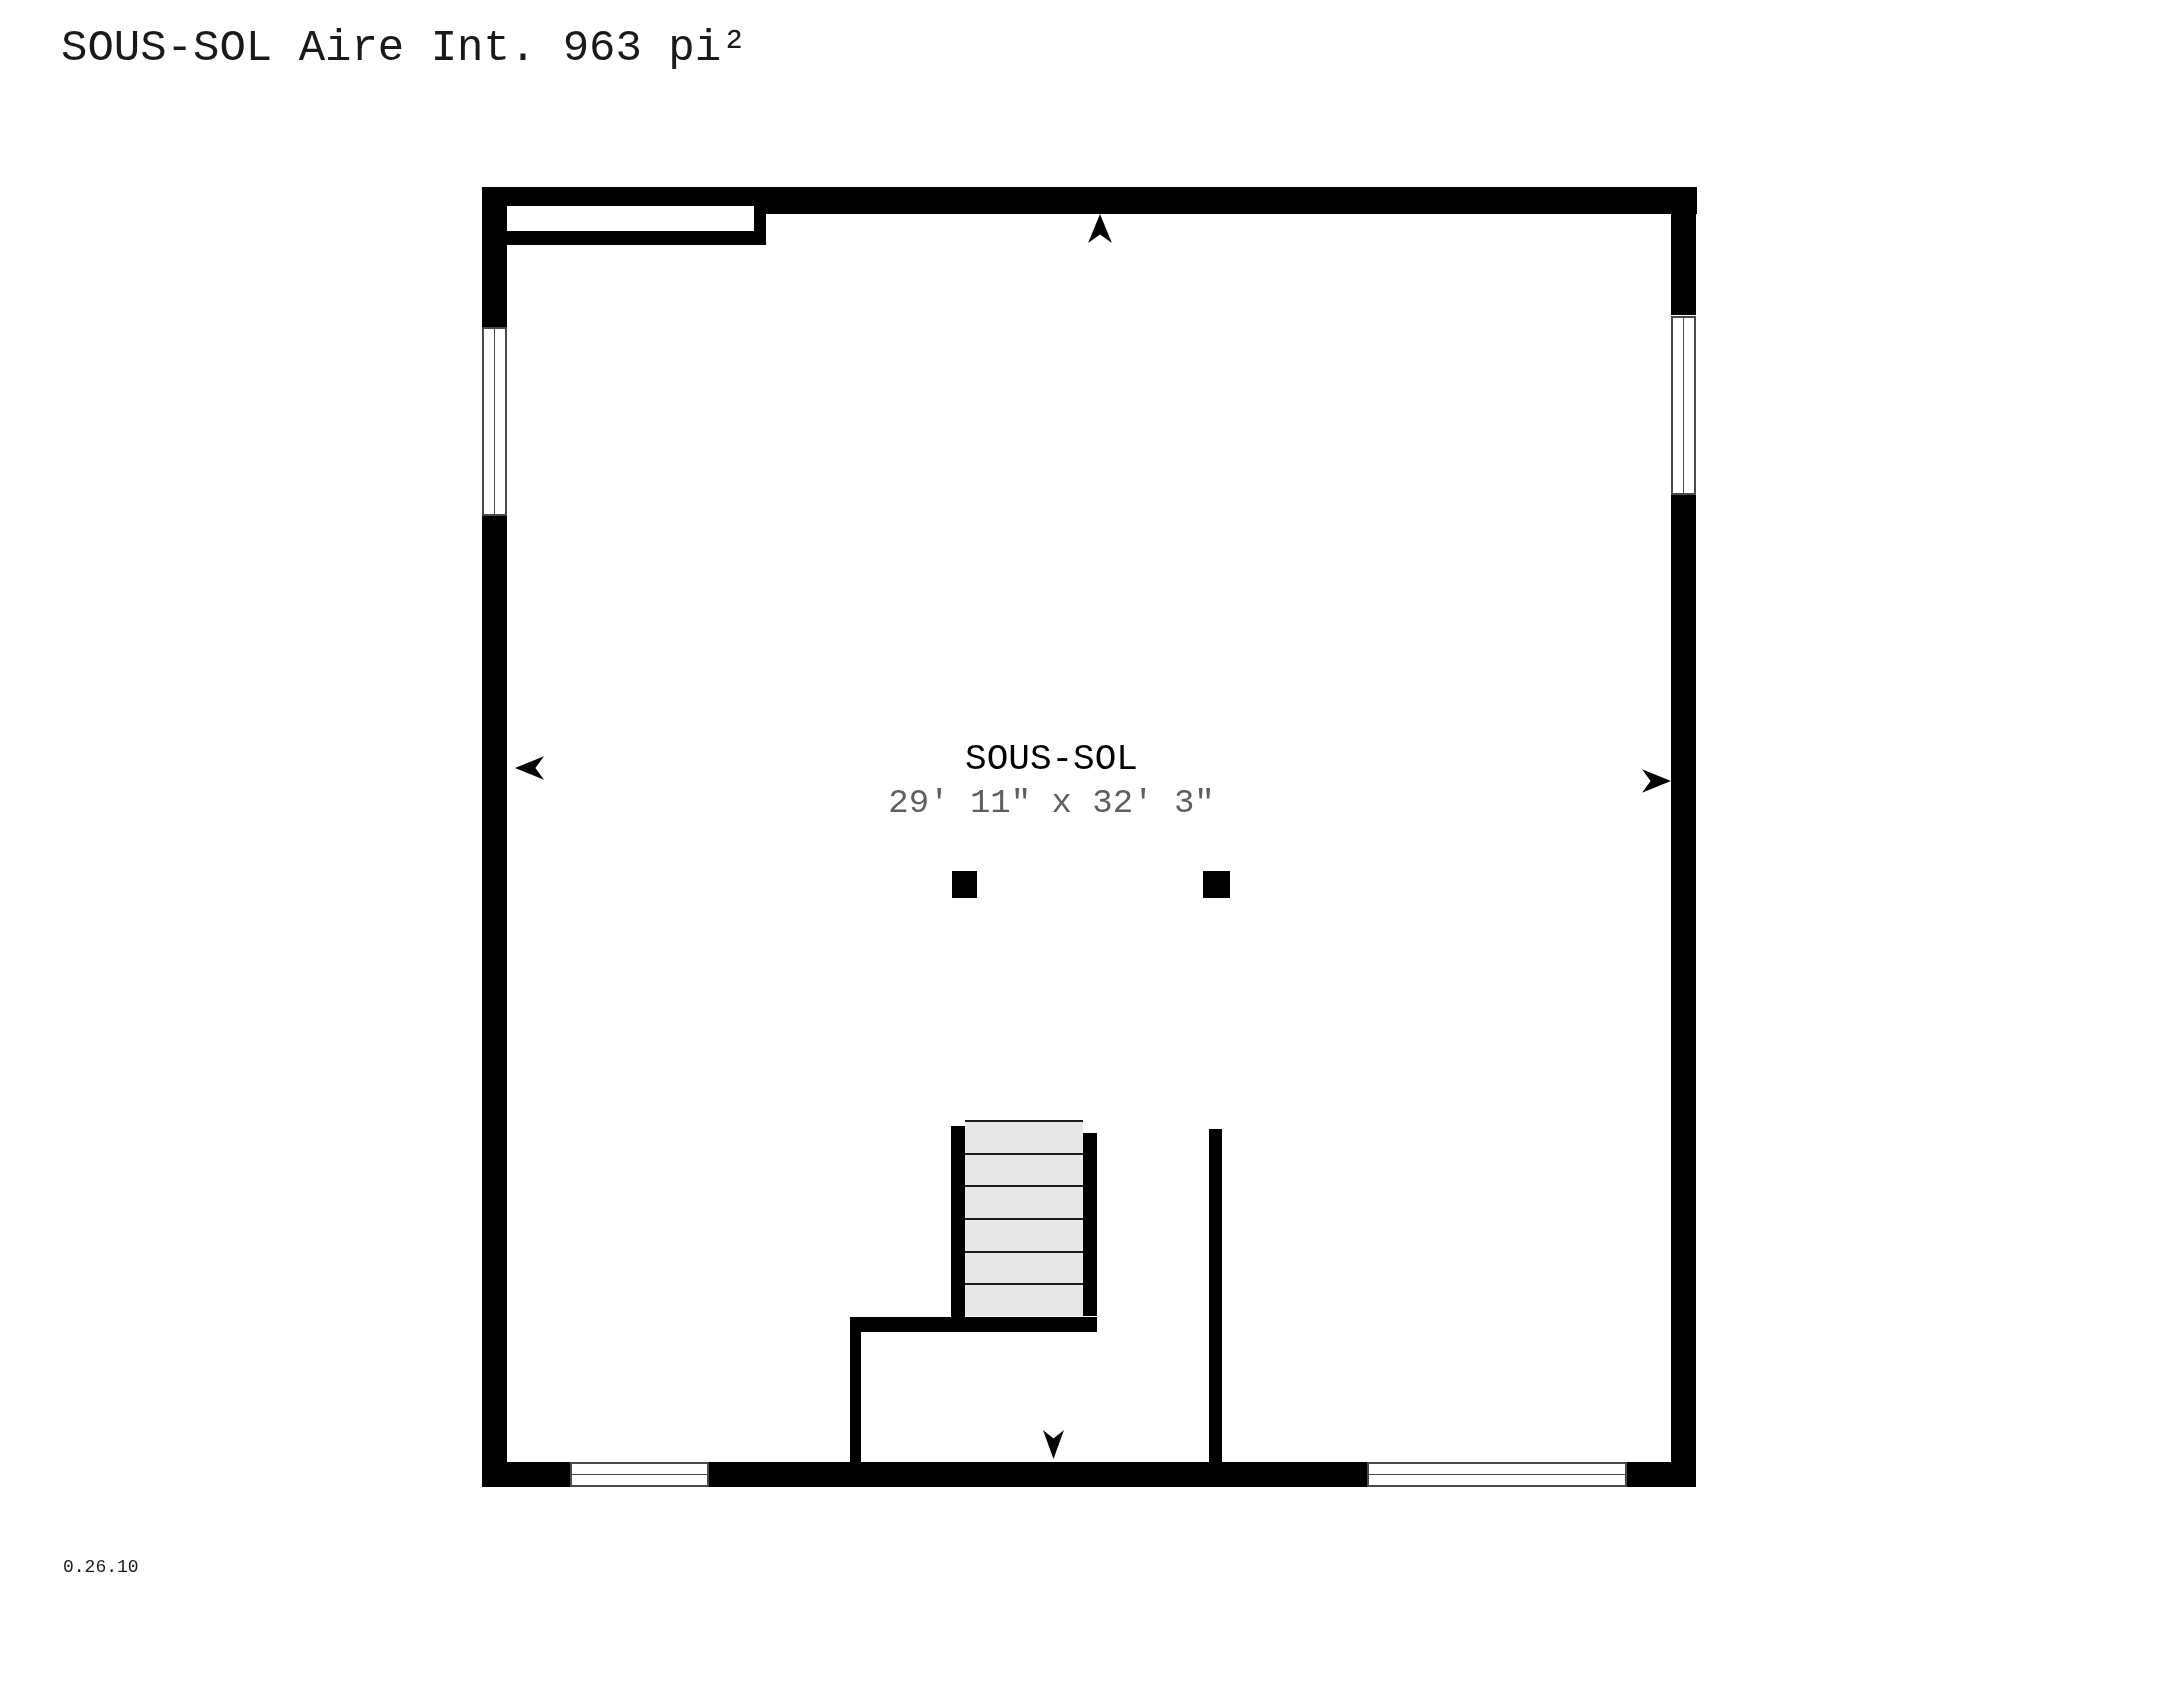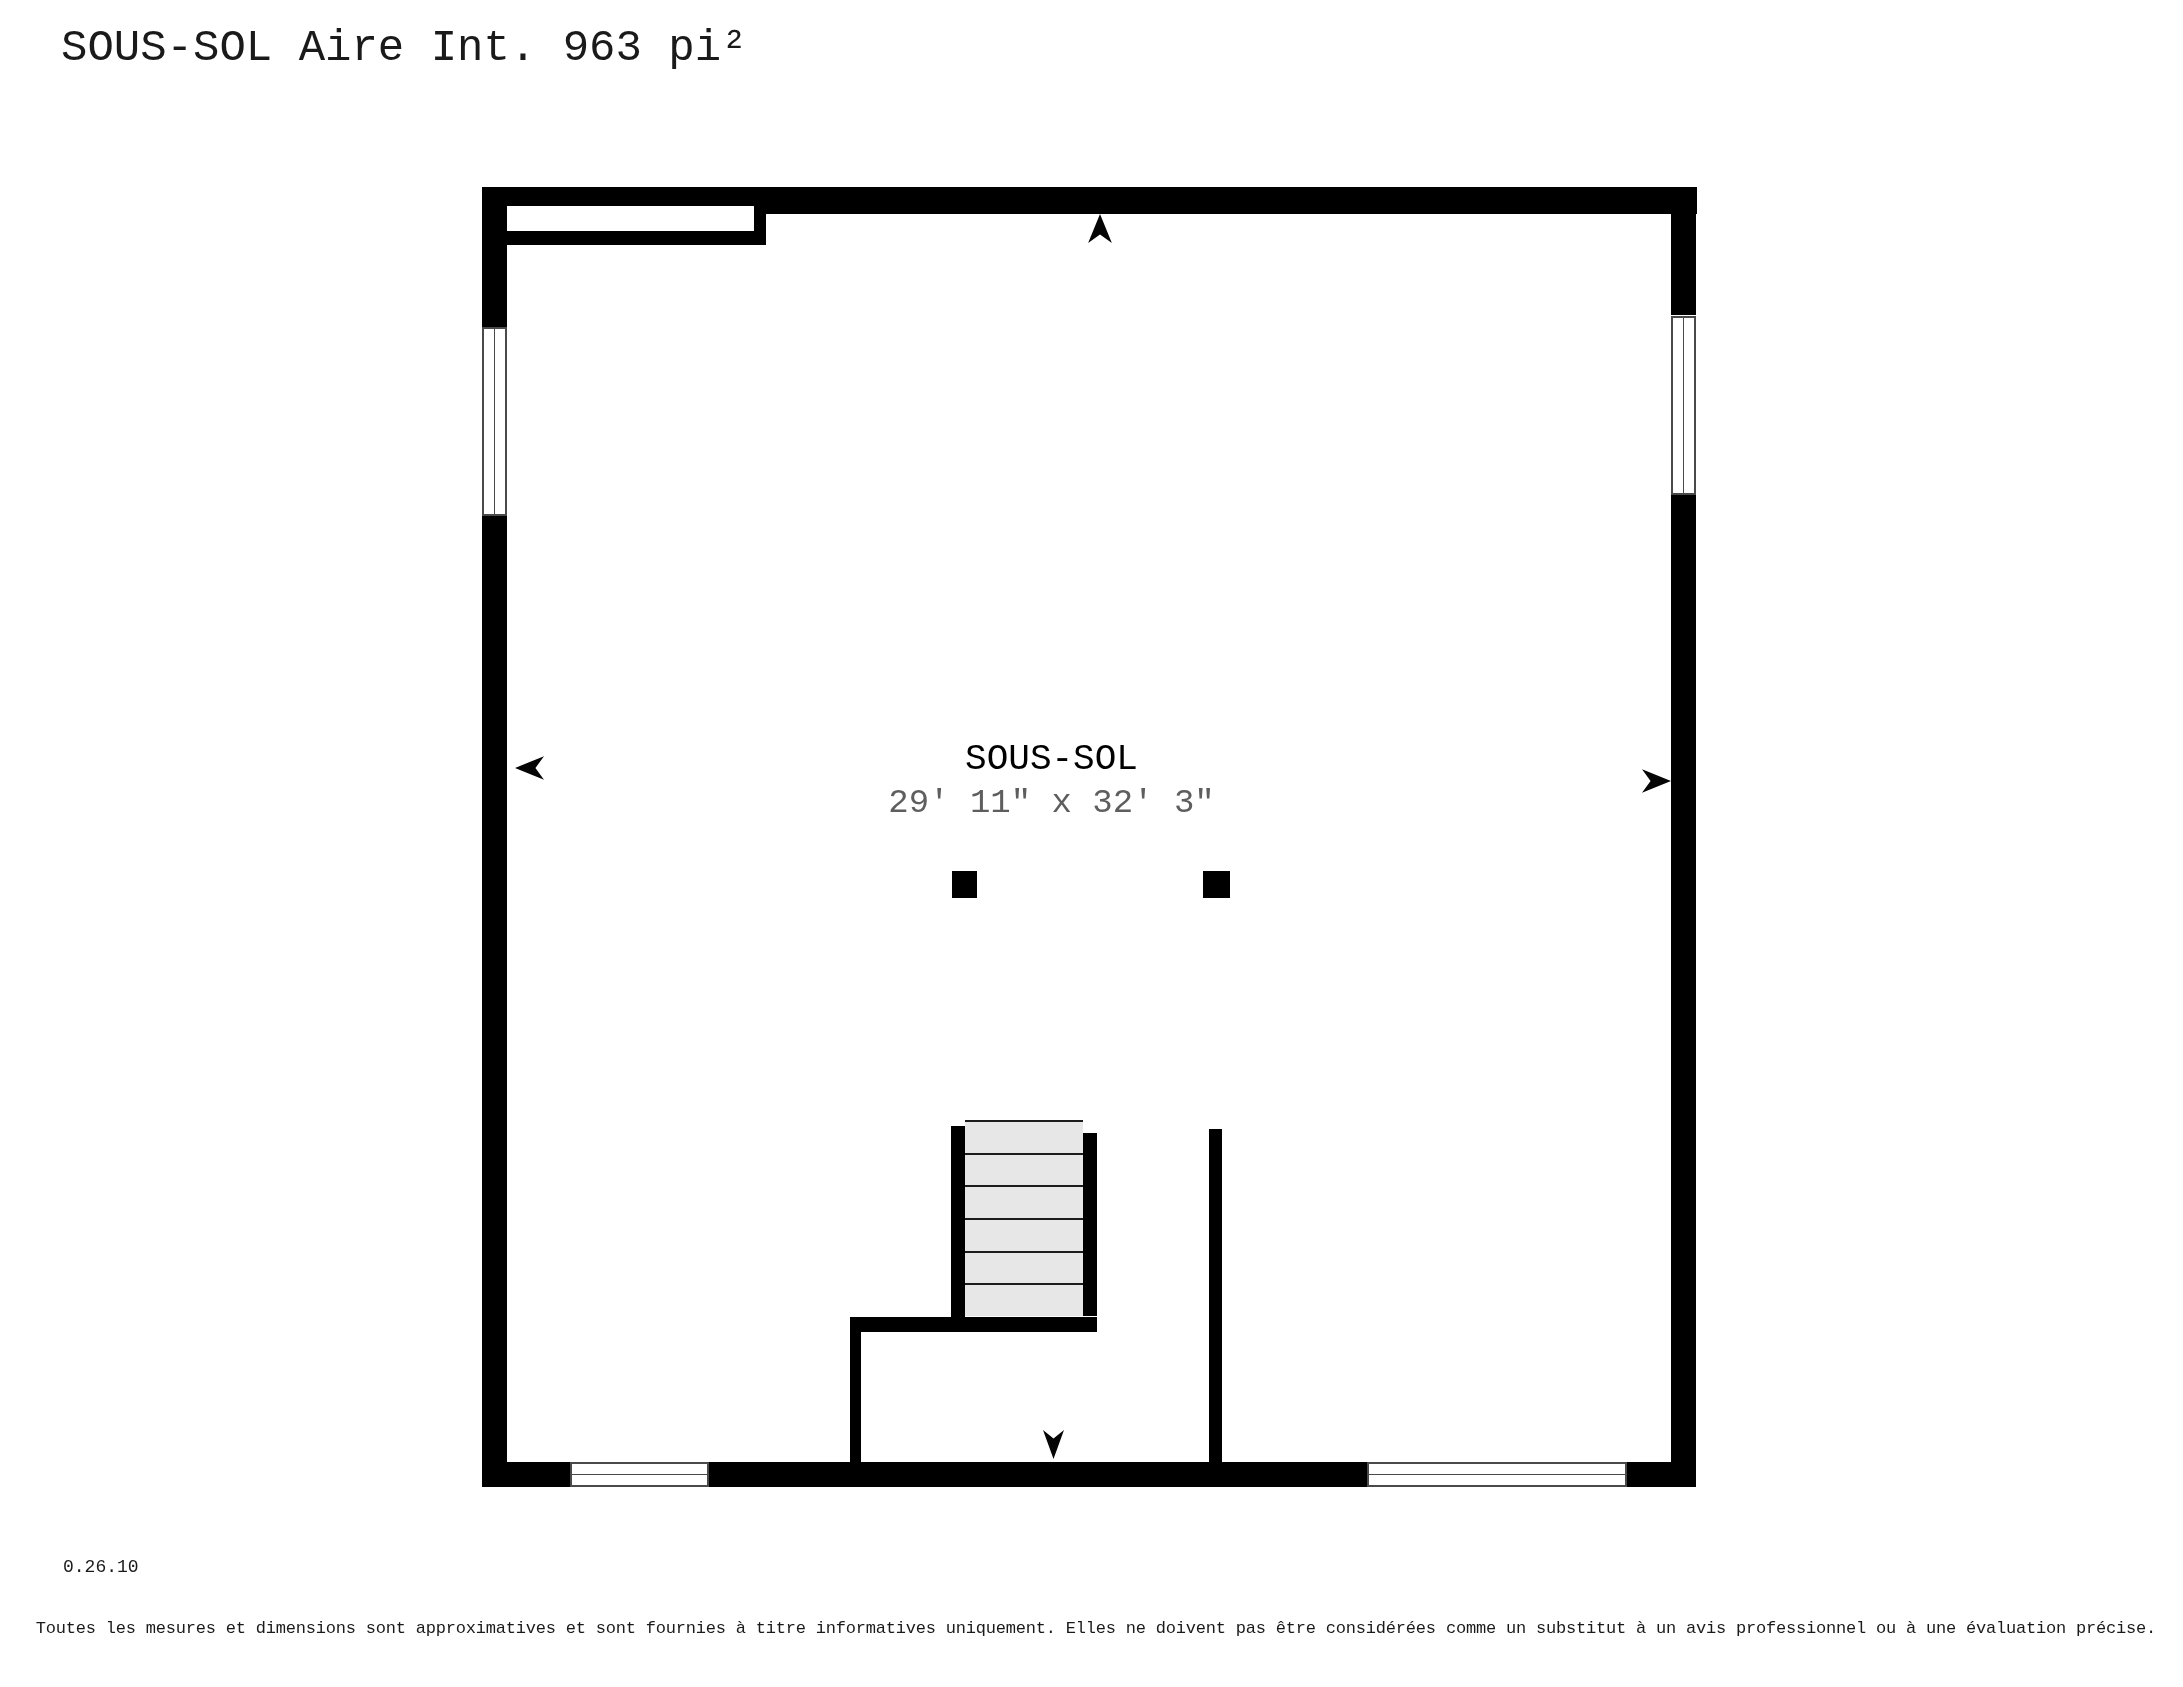--- a/index.html
+++ b/index.html
@@ -126,16 +126,15 @@
     </div>
 
     <div class="room-label-block">
       <div class="room-name">SOUS-SOL</div>
       <div class="room-dims">29' 11" x 32' 3"</div>
     </div>
 
   </div>
 
   <div class="footer-version">0.26.10</div>
-  <div class="footer-disclaimer">Toutes les mesures et dimensions sont approximatives et sont fournies à titre informatives uniquement. Elles ne doivent pas être considérées comme un substitut à un avis professionnel ou à une évaluation précise.</div>
 
 </div>
 
 
 </body></html>

